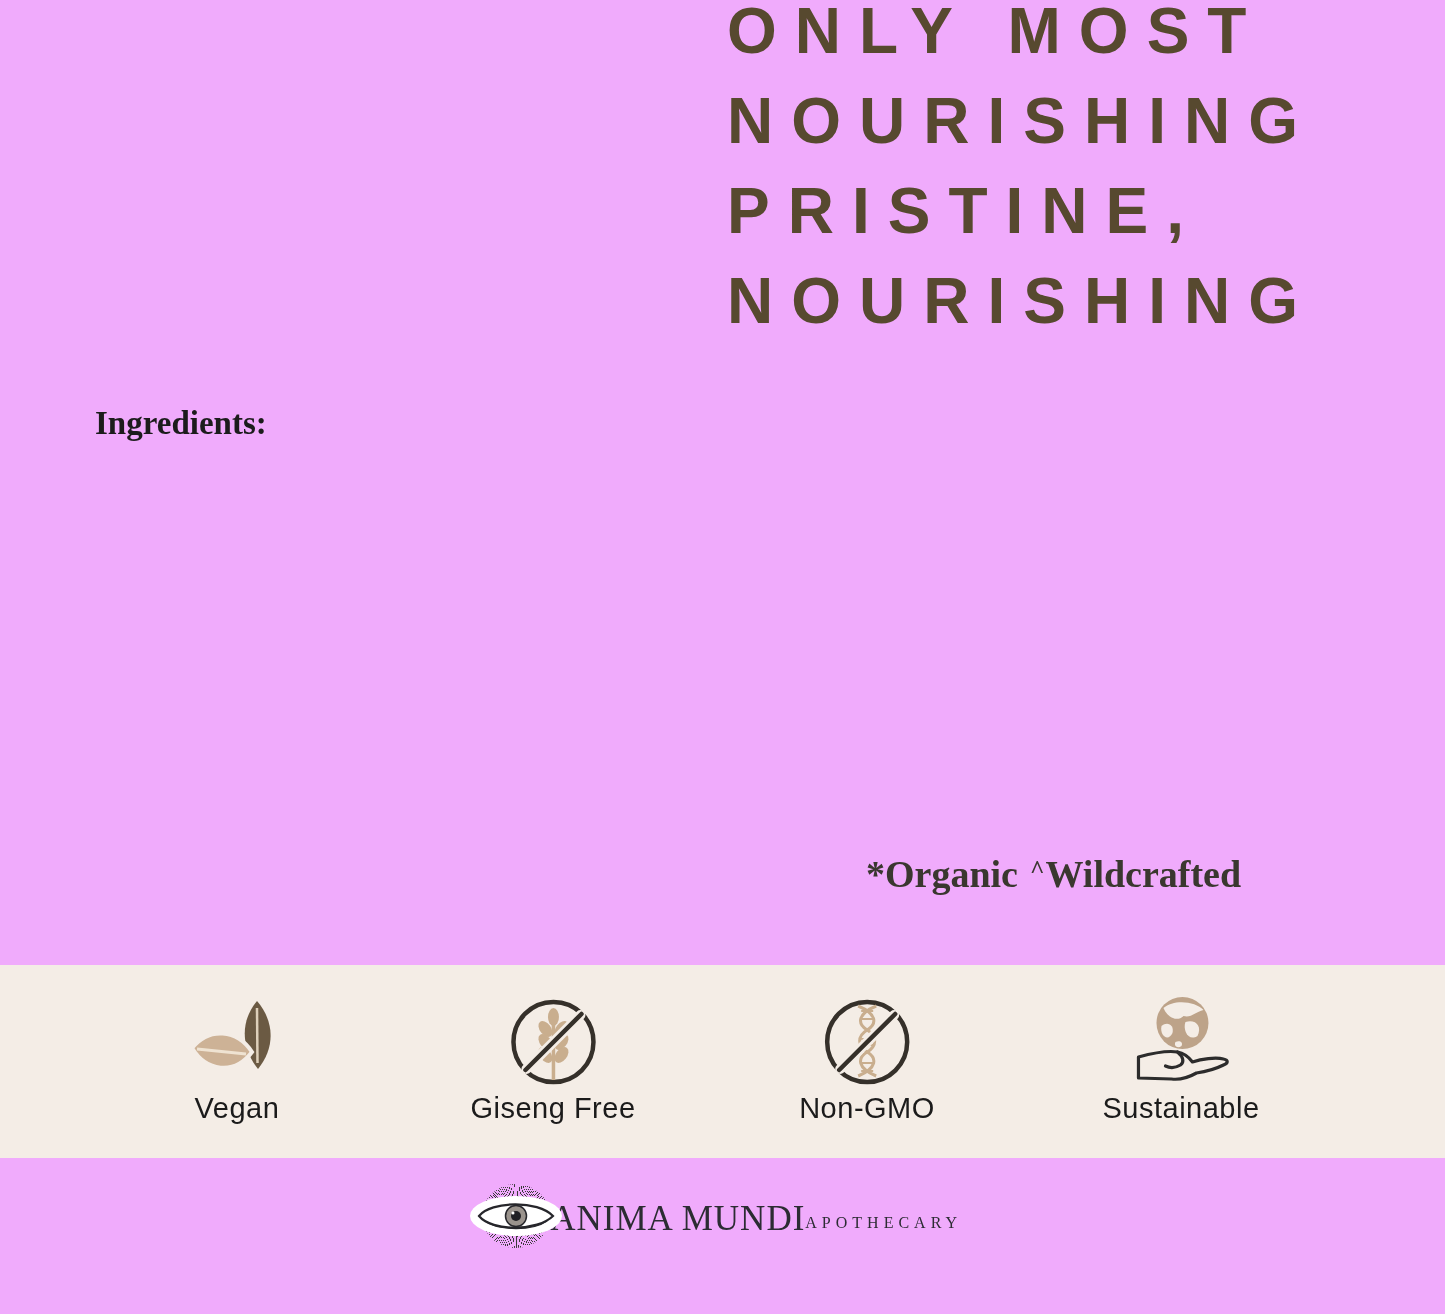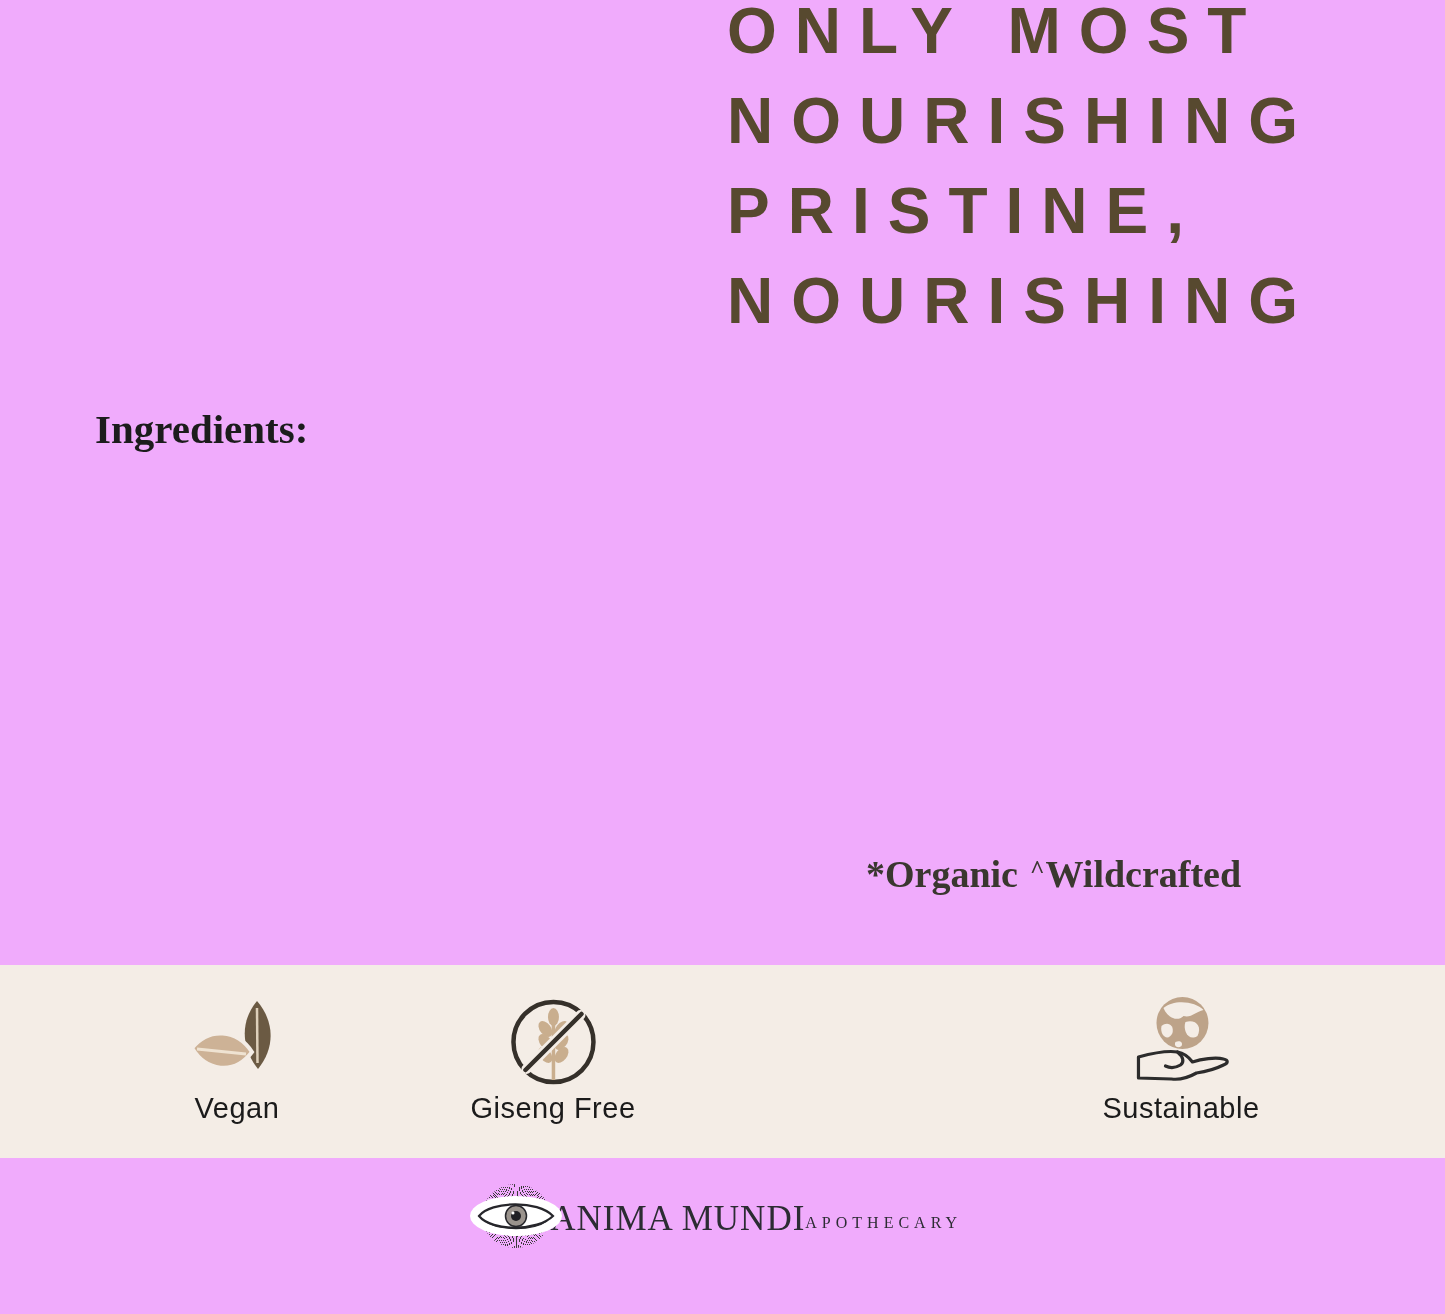--- a/index.html
+++ b/index.html
@@ -14,21 +14,21 @@
     position:absolute;left:727px;top:-14px;width:680px;
     font-family:"Liberation Sans",sans-serif;font-weight:bold;
     font-size:64px;line-height:90px;letter-spacing:18px;word-spacing:2px;
     color:var(--headline,#57492f);white-space:nowrap;
   }
 
   
   .ing-heading{
     position:absolute;left:95px;top:405px;
     font-family:"Liberation Serif",serif;font-weight:bold;
-    font-size:41px;color:var(--ink,#1c1c1c);white-space:nowrap;
+    font-size:33px;color:var(--ink,#1c1c1c);white-space:nowrap;
   }
   .ing-lines{
     position:absolute;left:110px;top:456px;
     font-family:"Liberation Serif",serif;font-style:italic;
     font-size:39px;line-height:60px;color:var(--ink,#1c1c1c);white-space:nowrap;
   }
 
   
   .footnote{
     position:absolute;left:866px;top:852px;
@@ -145,20 +145,38 @@
         <ellipse class="wheat" cx="54" cy="46" rx="5.5" ry="9" transform="rotate(38 54 46)"></ellipse>
         <ellipse class="wheat" cx="38" cy="59" rx="5.5" ry="9" transform="rotate(-38 38 59)"></ellipse>
         <ellipse class="wheat" cx="54" cy="59" rx="5.5" ry="9" transform="rotate(38 54 59)"></ellipse>
         <line class="slash-under" x1="73" y1="19" x2="19" y2="73"></line>
         <line class="slash" x1="74" y1="18" x2="18" y2="74"></line>
       </svg>
     </div>
     <div class="badge-label">Giseng Free</div>
   </div>
 
+  <div class="badge badge-gmo">
+    <div class="icon-box">
+      <svg width="92" height="92" viewBox="0 0 92 92" aria-hidden="true">
+        <circle class="ring" cx="46" cy="46" r="40"></circle>
+        <path class="dna" d="M37 10 C56 18 56 28 46 34 C36 40 36 50 46 56 C56 62 56 72 37 80"></path>
+        <path class="dna" d="M55 10 C36 18 36 28 46 34 C56 40 56 50 46 56 C36 62 36 72 55 80"></path>
+        <line class="dna-rung" x1="40" y1="15" x2="52" y2="15"></line>
+        <line class="dna-rung" x1="39" y1="23" x2="53" y2="23"></line>
+        <line class="dna-rung" x1="40" y1="43" x2="52" y2="43"></line>
+        <line class="dna-rung" x1="40" y1="49" x2="52" y2="49"></line>
+        <line class="dna-rung" x1="39" y1="67" x2="53" y2="67"></line>
+        <line class="dna-rung" x1="40" y1="75" x2="52" y2="75"></line>
+        <line class="slash-under" x1="73" y1="19" x2="19" y2="73"></line>
+        <line class="slash" x1="74" y1="18" x2="18" y2="74"></line>
+      </svg>
+    </div>
+    <div class="badge-label">Non-GMO</div>
+  </div>
 
   <div class="badge badge-sustainable">
     <div class="icon-box">
       <svg width="112" height="94" viewBox="0 0 112 94" aria-hidden="true">
         <circle class="globe" cx="57" cy="28" r="26"></circle>
         <path class="continent" d="M38 13 C48 4 70 6 78 15 C70 17 66 23 58 21 C52 27 42 23 38 13 Z"></path>
         <path class="continent" d="M36 31 C42 26 49 30 47 38 C43 47 34 41 36 31 Z"></path>
         <path class="continent" d="M60 27 C70 24 77 31 72 41 C63 47 57 35 60 27 Z"></path>
         <path class="continent" d="M50 47 C54 45 58 47 56 51 C52 54 48 51 50 47 Z"></path>
         <path class="hand" d="M13 62 C24 59 40 55 52 57 C58 58 64 63 67 67 C76 64 90 62 98 64 C103 65 103 68 98 70 C90 74 78 77 71 78 C64 82 54 85 46 84 L13 83 Z"></path>

